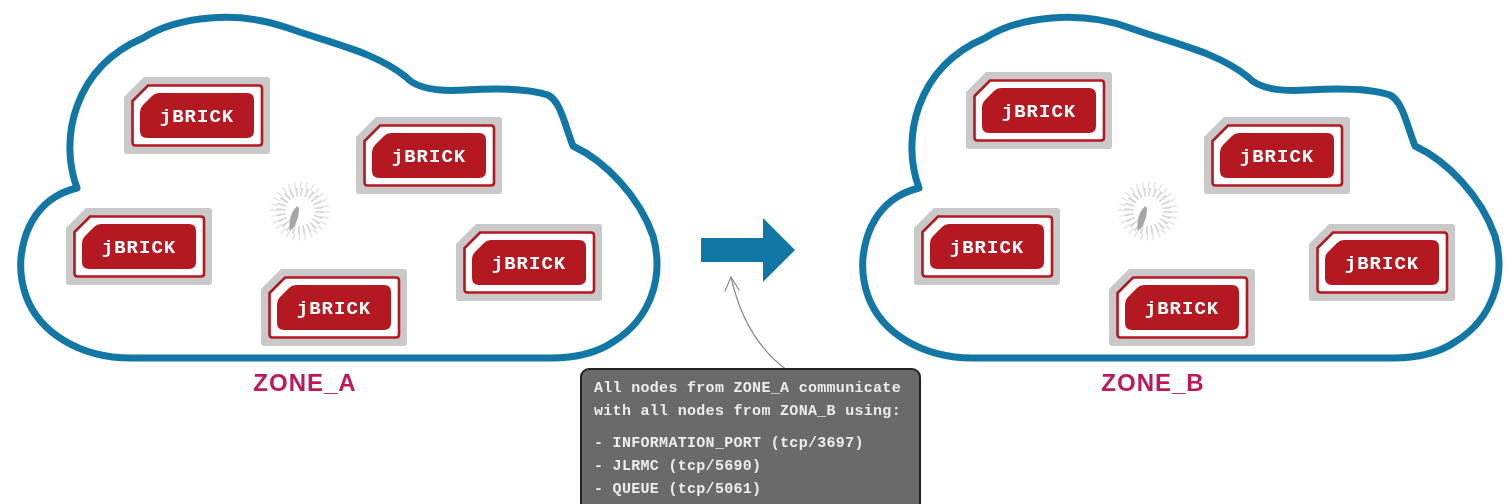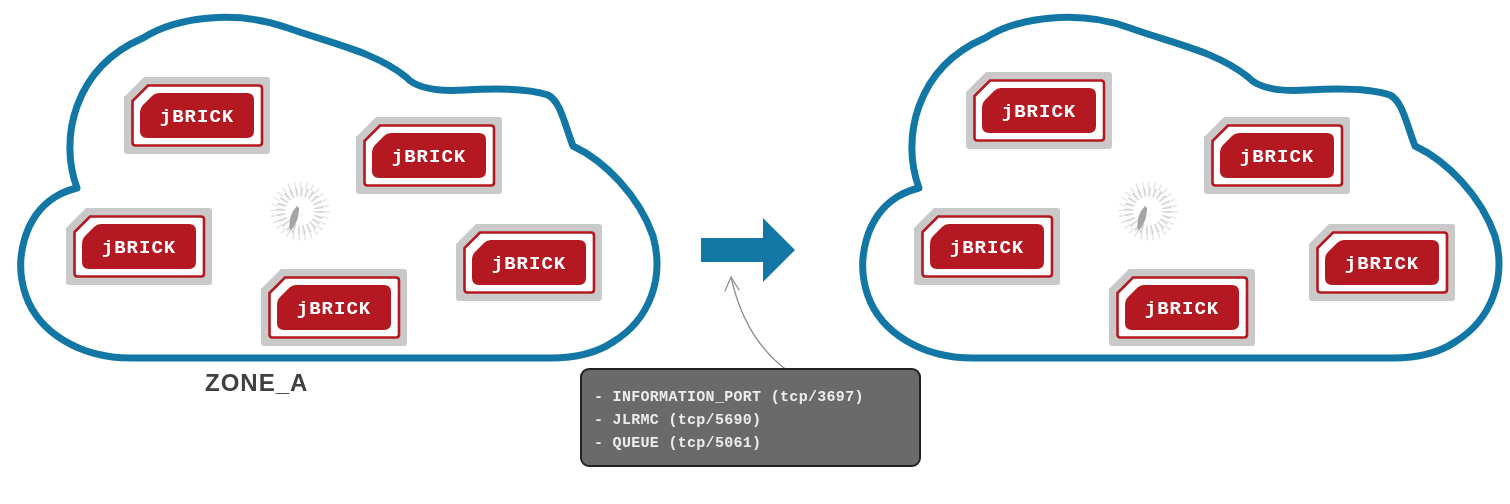--- a/index.html
+++ b/index.html
@@ -23,22 +23,22 @@
   .spinner{position:absolute;width:76px;height:76px;}
   .spin-inner{fill:none;stroke:#d6d6d6;stroke-width:9;stroke-dasharray:1.8 3.18;}
   .spin-outer{fill:none;stroke:#e3e3e3;stroke-width:7;stroke-dasharray:1.4 4.4;}
   .spin-arrow{fill:#a5a5a5;}
   
   .flow-arrow polygon{fill:#1377a6;}
   
   .annot path{fill:none;stroke:#8a8a8a;stroke-width:1.2;stroke-linecap:round;}
   
   .zone-label{
-    position:absolute;width:200px;
-    font-weight:bold;font-size:24px;color:#404040;letter-spacing:1px;
+    position:absolute;width:200px;text-align:center;
+    font-weight:bold;font-size:24px;color:#be185d;letter-spacing:1px;
     font-family:"Liberation Sans",sans-serif;
   }
   
   .callout{
     position:absolute;left:580px;top:368px;width:341px;box-sizing:border-box;
     background:#6a6a6a;border:2px solid #222222;border-radius:9px;
     padding:7px 12px 10px 12px;
     font-family:"Liberation Mono",monospace;font-weight:bold;font-size:15px;
     color:#ececec;letter-spacing:0.3px;
   }
@@ -158,21 +158,24 @@
   <svg class="abs flow-arrow" style="left:695px;top:205px;" width="105" height="90" viewBox="0 0 105 90">
     <polygon points="6,33 68,33 68,13 100,45 68,77 68,57 6,57"></polygon>
   </svg>
 
   <svg class="abs annot" style="left:710px;top:263px;" width="95" height="112" viewBox="0 0 95 112">
     <path d="M 78 108 Q 35 77 21 14"></path>
     <path d="M 21 14 L 15 28 M 21 14 L 29 27"></path>
   </svg>
 
   <div class="zone-label" style="left:205px;top:369px;">ZONE_A</div>
+  <div class="zone-label" style="left:1053px;top:369px;">ZONE_B</div>
 
   <div class="callout">
+    <div class="co-line">All nodes from ZONE_A communicate</div>
+    <div class="co-line">with all nodes from ZONA_B using:</div>
     <div class="co-line co-blank"></div>
     <div class="co-line">- INFORMATION_PORT (tcp/3697)</div>
     <div class="co-line">- JLRMC (tcp/5690)</div>
     <div class="co-line">- QUEUE (tcp/5061)</div>
   </div>
 
 </div>
 
 </body></html>

